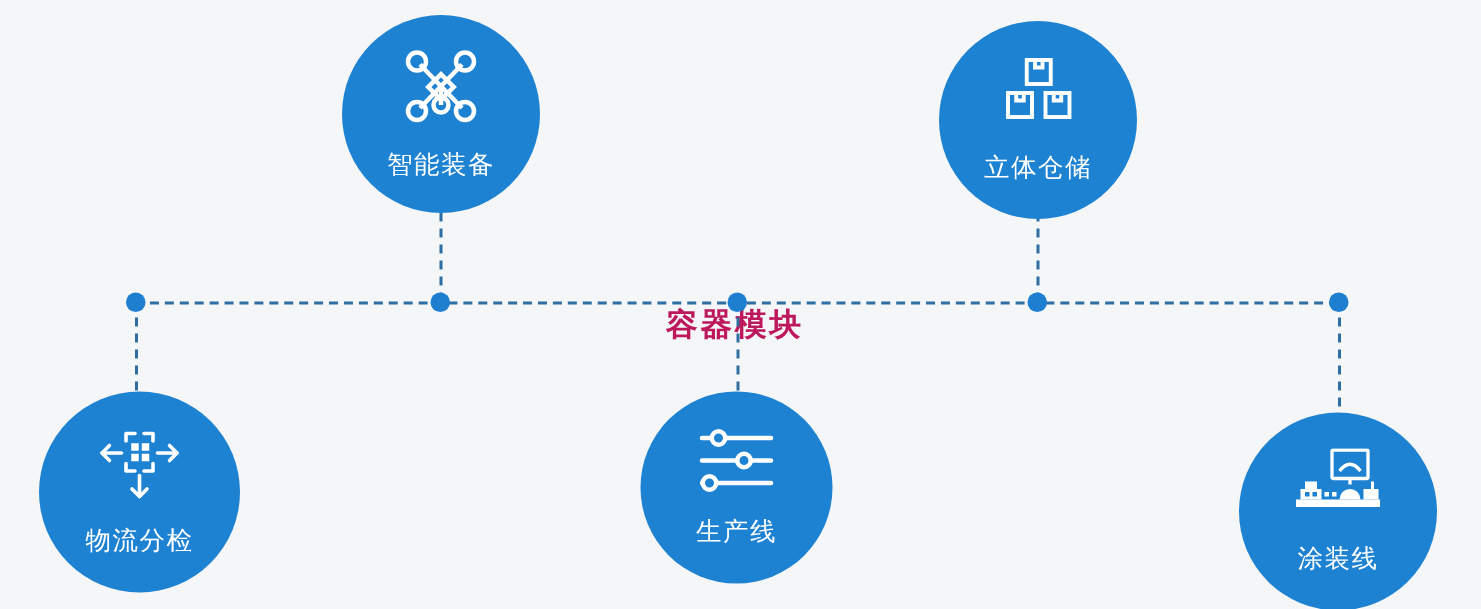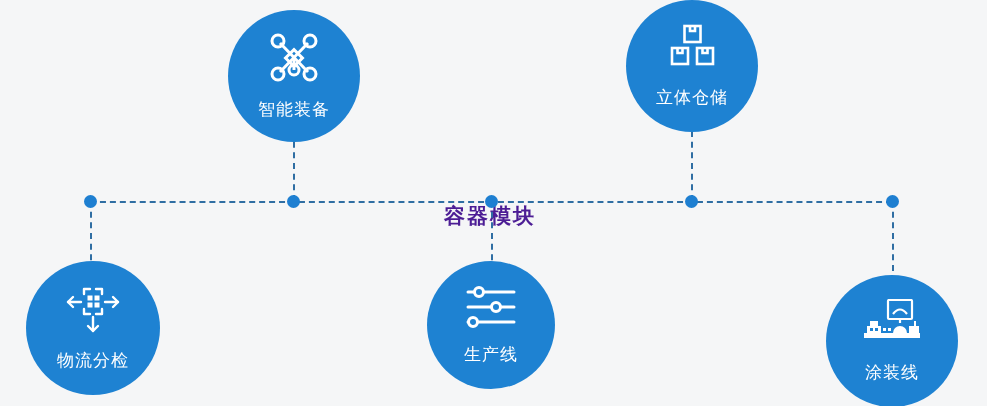--- a/index.html
+++ b/index.html
@@ -22,21 +22,21 @@
 
   
   .watermark {
     position: absolute;
     left: 425px;
     top: 202px;
     width: 130px;
     text-align: center;
     font-size: 21px;
     letter-spacing: 2px;
-    color: #4c1d95;
+    color: #be185d;
     font-weight: 700;
     user-select: none;
     z-index: 1;
   }
 
   
   .trunk {
     position: absolute;
     height: 0;
     border-top: 2px dashed #2f6ea3;
@@ -75,21 +75,21 @@
   .bubble .caption {
     color: #ffffff;
     font-size: 17px;
     letter-spacing: 1px;
     white-space: nowrap;
     font-weight: 400;
   }
 
   
   .b-smart    { left: 228px; top: 10px;  width: 132px; height: 132px; }
-  .b-ware     { left: 626px; top: 0;  width: 132px; height: 132px; align-items: center; }
+  .b-ware     { left: 626px; top: 14px;  width: 132px; height: 132px; align-items: center; }
   .b-sort     { left: 26px;  top: 261px; width: 134px; height: 134px; }
   .b-prod     { left: 427px; top: 261px; width: 128px; height: 128px; }
   .b-coat     { left: 826px; top: 275px; width: 132px; height: 132px; }
 
   .b-smart .glyph, .b-ware .glyph { margin-bottom: 14px; }
   .b-sort .glyph  { margin-bottom: 14px; }
   .b-prod .glyph  { margin-bottom: 14px; }
   .b-coat .glyph  { margin-bottom: 16px; }
 </style>
 </head>

